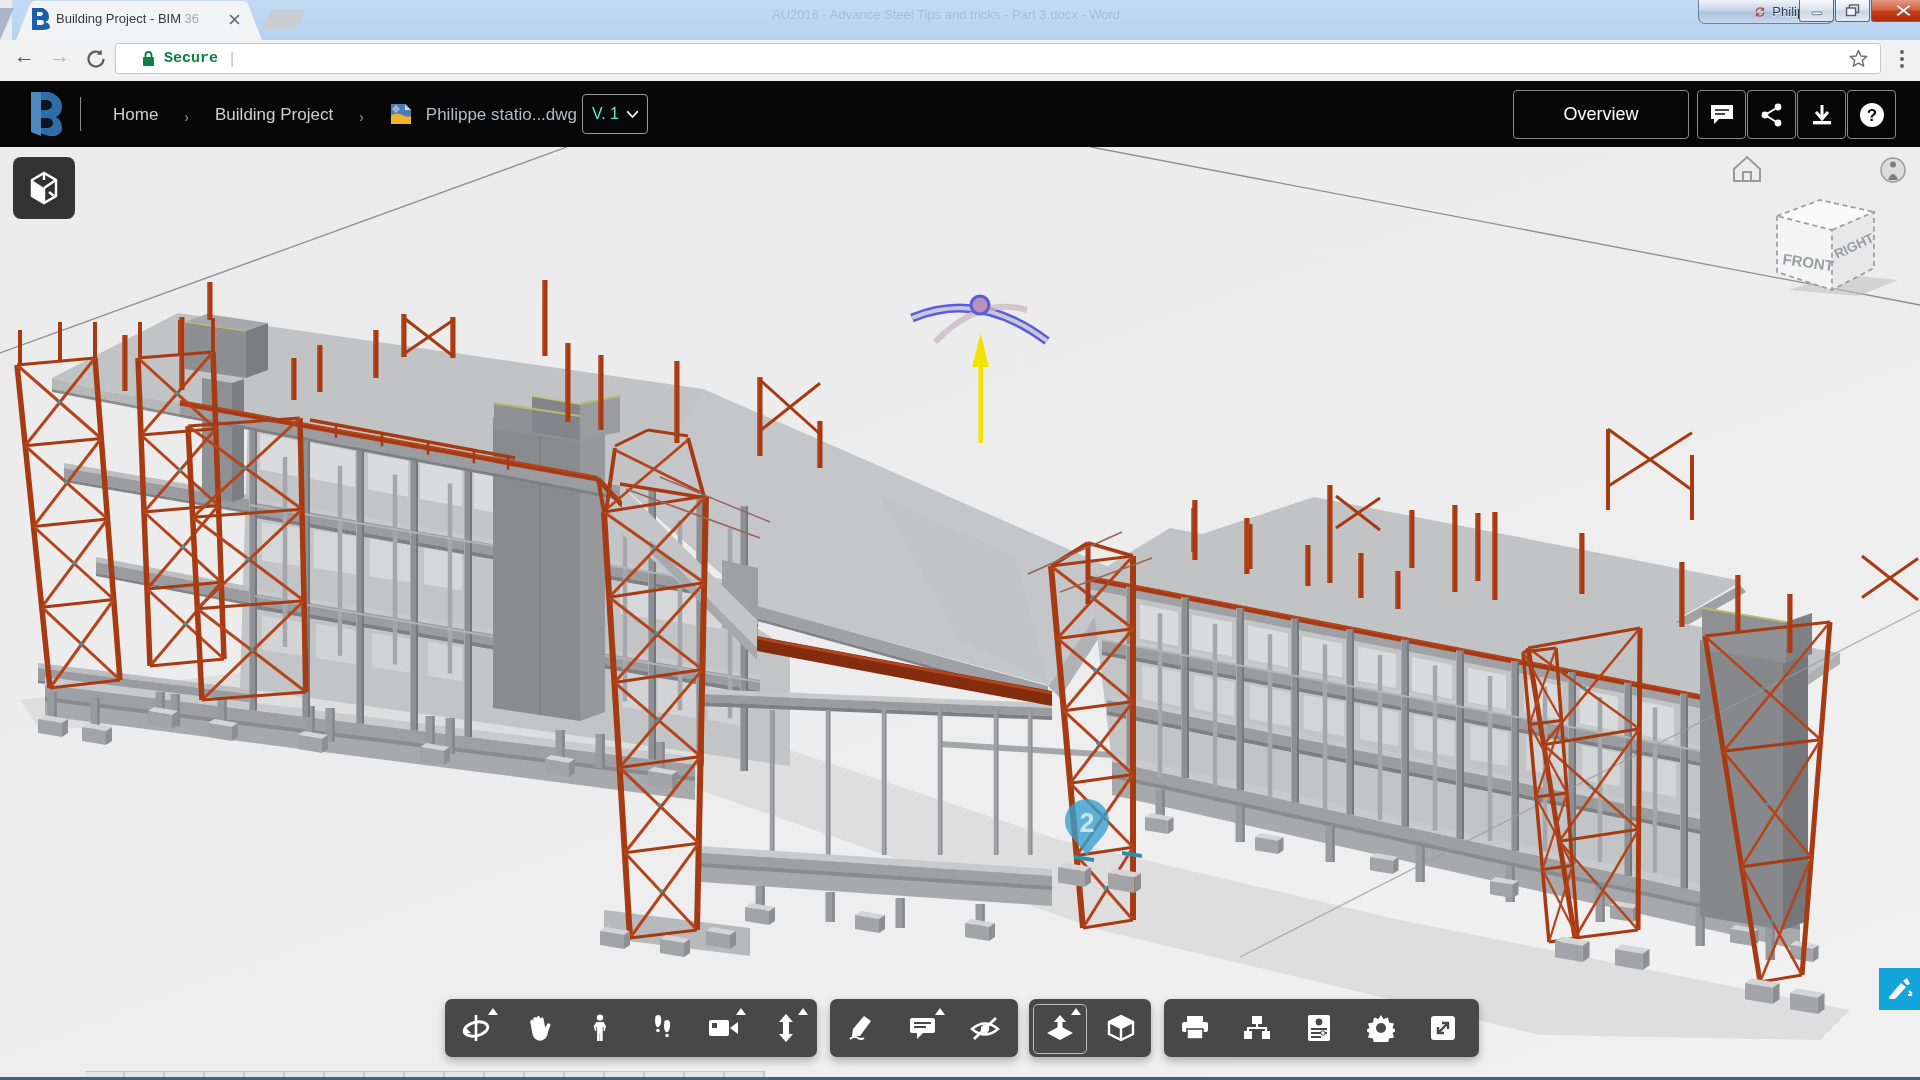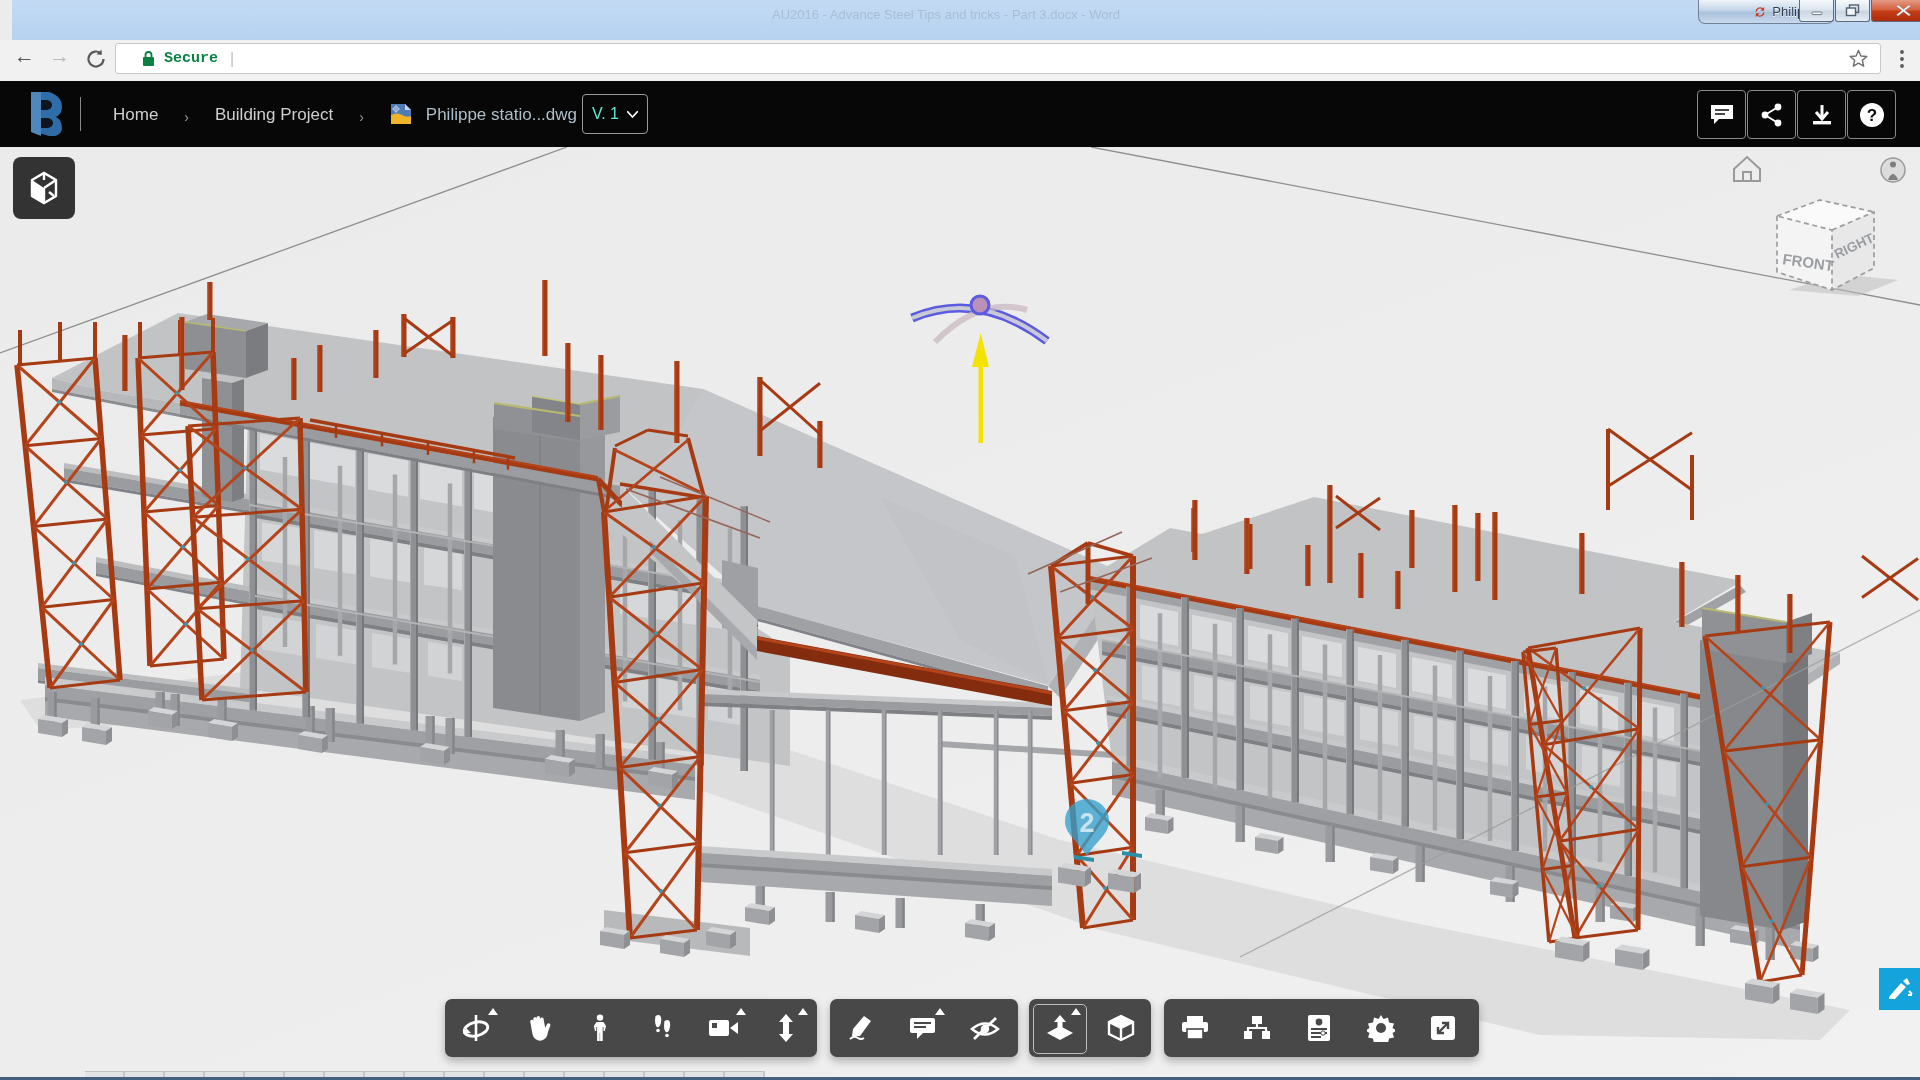--- a/index.html
+++ b/index.html
@@ -75,20 +75,34 @@
           </svg>
         </div>
       <div class="wb close">
           <svg width="15" height="13" viewBox="0 0 16 14">
             <path d="M2 1 L8 5.6 L14 1 L15.5 2.5 L9.6 7 L15.5 11.5 L14 13 L8 8.4 L2 13 L0.5 11.5 L6.4 7 L0.5 2.5 Z" fill="#fff" stroke="#8a94a2" stroke-width="0.6"></path>
           </svg>
         </div>
     </div>
   </div>
 
+  <div id="tabwrap">
+    <svg width="1920" height="40">
+      <path d="M0,8 L14,8 L0,40 Z" fill="#a8b6c6"></path>
+      <path d="M16,40 L30,4 Q32,1 36,1 L242,1 Q246,1 248,4 L262,40 Z" fill="#f2f3f5"></path>
+      <path d="M263,9 L298,9 L288,29 L253,29 Z" fill="#c9ced4" transform="translate(8,0)"></path>
+    </svg>
+    <svg width="22" height="24" style="position:absolute;left:30px;top:6px" viewBox="0 0 22 24">
+      <path d="M2 2 L13 2 Q19 5 19 11 Q19 15 15 16 Q20 17 20 22 L20 22 Q17 24 13 24 L2 24 Z M7 6 L7 10 L11 10 Q13 9 13 8 Q13 6 11 6 Z M7 14 L7 19 L12 19 Q14 18 14 16.5 Q14 14 12 14 Z" fill="#1b5faa"></path>
+    </svg>
+    <div id="tabtitle">Building Project - BIM <span class="fade">36</span></div>
+    <svg id="tabx" width="11" height="11" viewBox="0 0 11 11" style="position:absolute;left:229px;top:14px">
+        <path d="M1.5,1.5 L9.5,9.5 M9.5,1.5 L1.5,9.5" stroke="#5f6368" stroke-width="1.6" stroke-linecap="round"></path>
+      </svg>
+  </div>
 
   <div id="ctoolbar">
     <div class="navic" style="left:14px;">←</div>
     <div class="navic" style="left:49px;color:#b7b7b7;">→</div>
     <svg class="navic" style="left:85px;top:8px;position:absolute" width="22" height="22" viewBox="0 0 22 22">
         <path d="M18.5,11 a7.5,7.5 0 1 1 -2.2,-5.3" fill="none" stroke="#5a5a5a" stroke-width="2.2"></path>
         <path d="M16.5,1.5 L16.8,6.8 L11.5,6.5 Z" fill="#5a5a5a"></path>
       </svg>
     <div id="omni">
       <svg width="13" height="17" viewBox="0 0 13 17" style="margin-left:26px">
@@ -125,20 +139,21 @@
         <path d="M15 1 L15 7 L21 7 Z" fill="#c6d4e4"></path>
         <path d="M1 12 Q8 9 12 12 Q17 15 21 13 L21 21 L1 21 Z" fill="#f0b429"></path>
         <circle cx="6" cy="6" r="2.4" fill="none" stroke="#bcd0e8" stroke-width="1"></circle>
         <path d="M6 2 V10 M2 6 H10" stroke="#bcd0e8" stroke-width="0.8"></path>
       </svg>
       <span class="crumb" style="color:#aebfc9">Philippe statio...dwg</span>
     </div>
     <div id="vsel">V. 1 <svg width="11" height="7">
           <path d="M0 0 L5.5 6 L11 0" fill="none" stroke="#fff" stroke-width="1.6"></path>
         </svg></div>
+    <div id="overview">Overview</div>
     <div class="sqbtn" style="left:1697px;">
       <svg width="24" height="22" viewBox="0 0 24 22">
           <path d="M1 1 h22 v14 h-14 l-5 5 v-5 h-3 z" fill="#fff"></path>
           <path d="M5 6 h14 M5 10 h10" stroke="#484848" stroke-width="2"></path>
         </svg>
     </div>
     <div class="sqbtn" style="left:1747px;">
       <svg width="22" height="24" viewBox="0 0 22 24">
           <g fill="#fff">
             <circle cx="17" cy="4" r="3.4"></circle>

